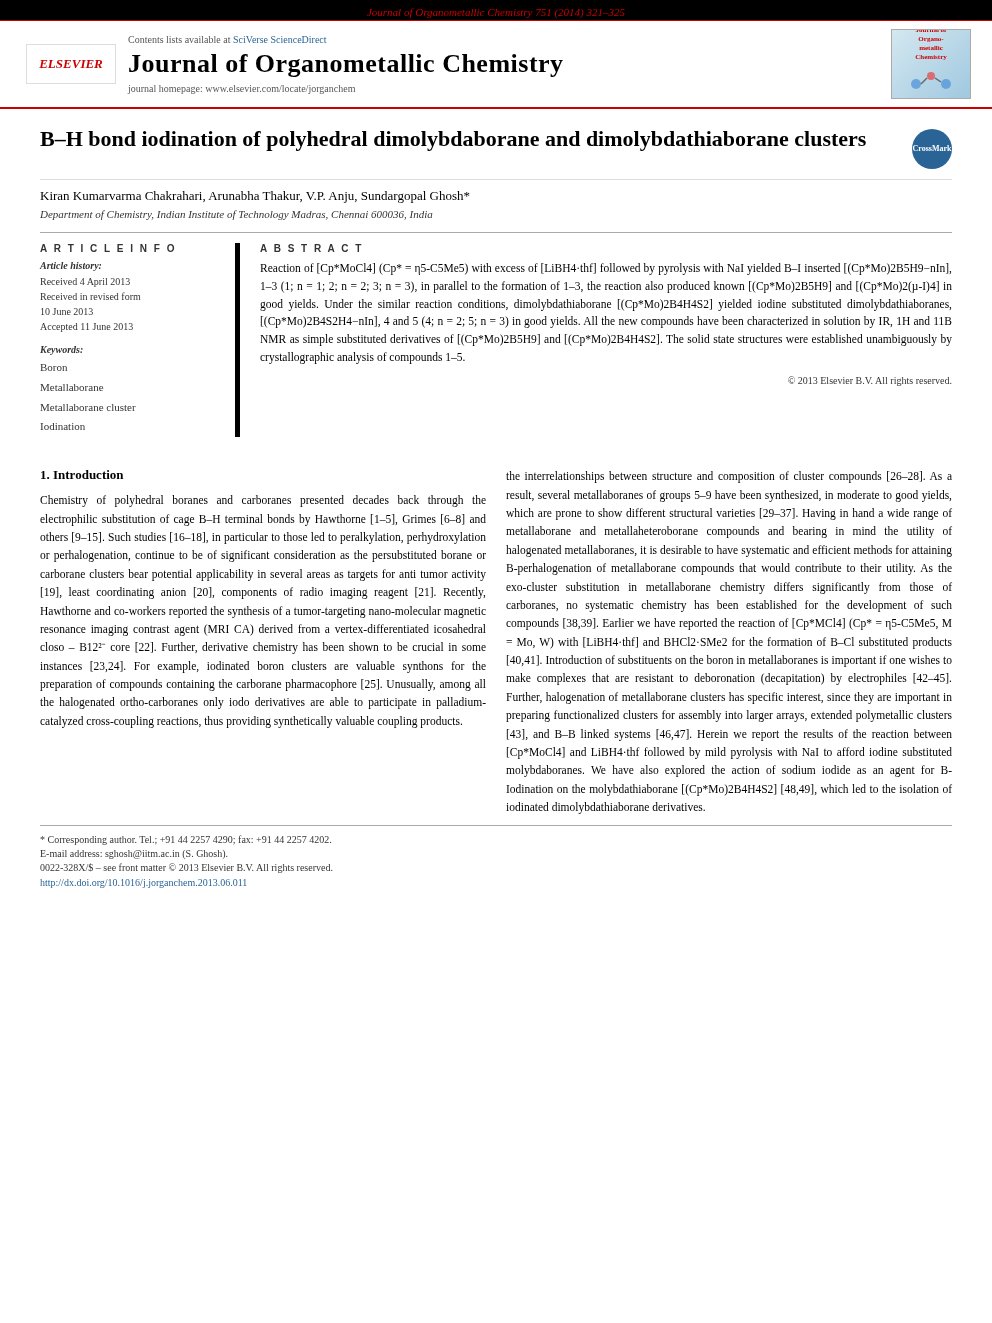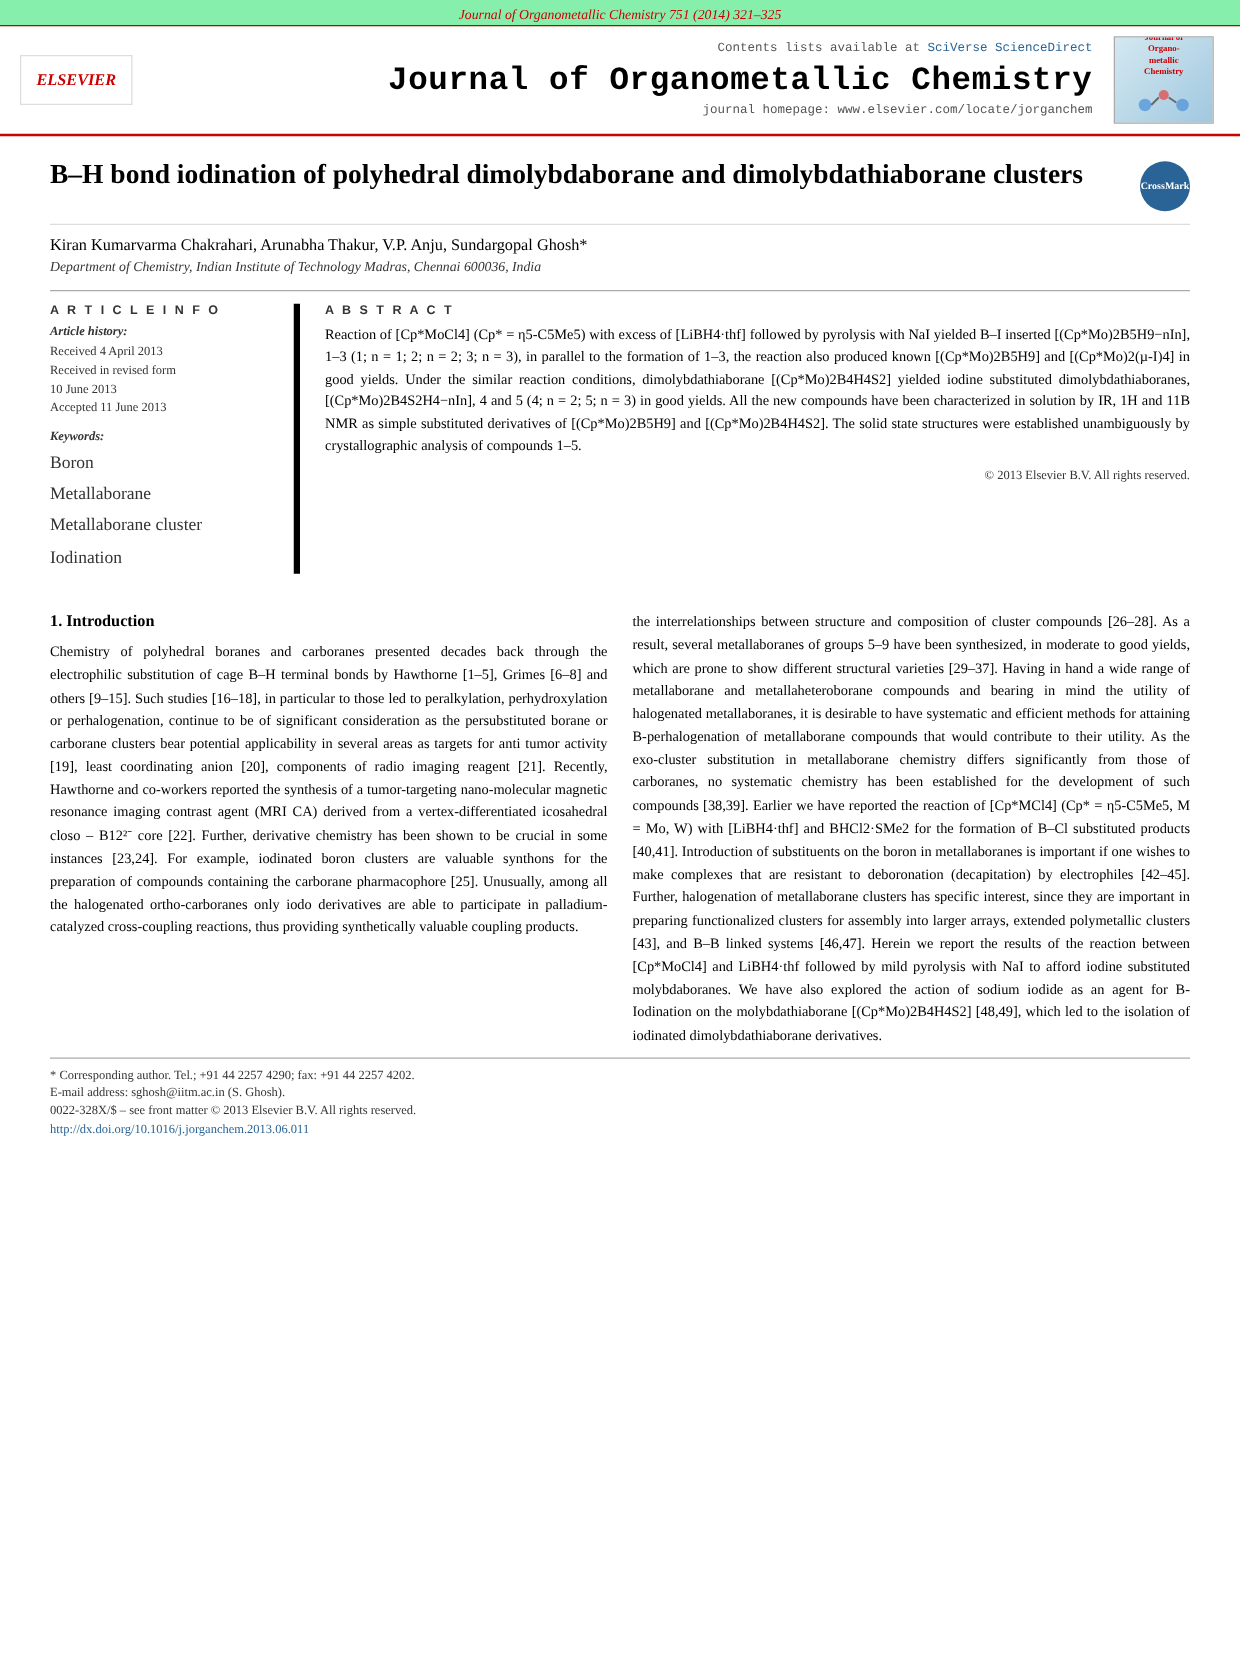--- a/index.html
+++ b/index.html
@@ -10,60 +10,59 @@
       width: 992px;
       min-height: 1323px;
       font-size: 13px;
     }
     .page-wrapper {
       width: 992px;
       padding: 0;
     }
     
     .journal-top-bar {
-      background: #86efac;
+      background: #000000;
       text-align: center;
       padding: 6px 0 2px 0;
       border-bottom: 1px solid #c00;
       font-size: 11px;
       color: #c00;
       font-style: italic;
     }
     
     .journal-header {
       display: flex;
       align-items: center;
       border-bottom: 2px solid #c00;
       padding: 8px 16px;
       gap: 12px;
     }
     .header-left {
       width: 100px;
       display: flex;
       flex-direction: column;
-      align-items: flex-start;
+      align-items: flex-end;
     }
     .elsevier-logo {
       width: 90px;
       height: 40px;
       background: #fff;
       display: flex;
       align-items: center;
       justify-content: center;
       font-size: 16px;
       font-weight: bold;
       color: #c00;
       font-style: italic;
       border: 1px solid #ddd;
       padding: 2px 4px;
     }
     .header-center {
       flex: 1;
-      text-align: right;
-      font-family: Liberation Mono, monospace;
+      text-align: left;
     }
     .sciverse-line {
       font-size: 10px;
       color: #555;
       margin-bottom: 4px;
     }
     .sciverse-link {
       color: #2a6496;
       font-size: 10px;
     }
@@ -195,21 +194,21 @@
     }
     .keywords-label {
       font-size: 10px;
       font-style: italic;
       font-weight: bold;
       color: #333;
       margin-top: 10px;
       margin-bottom: 3px;
     }
     .keyword-item {
-      font-size: 14px;
+      font-size: 11px;
       color: #333;
       line-height: 1.8;
     }
     .abstract-text {
       font-size: 11.5px;
       line-height: 1.55;
       text-align: justify;
       color: #000;
     }
     .copyright-line {

